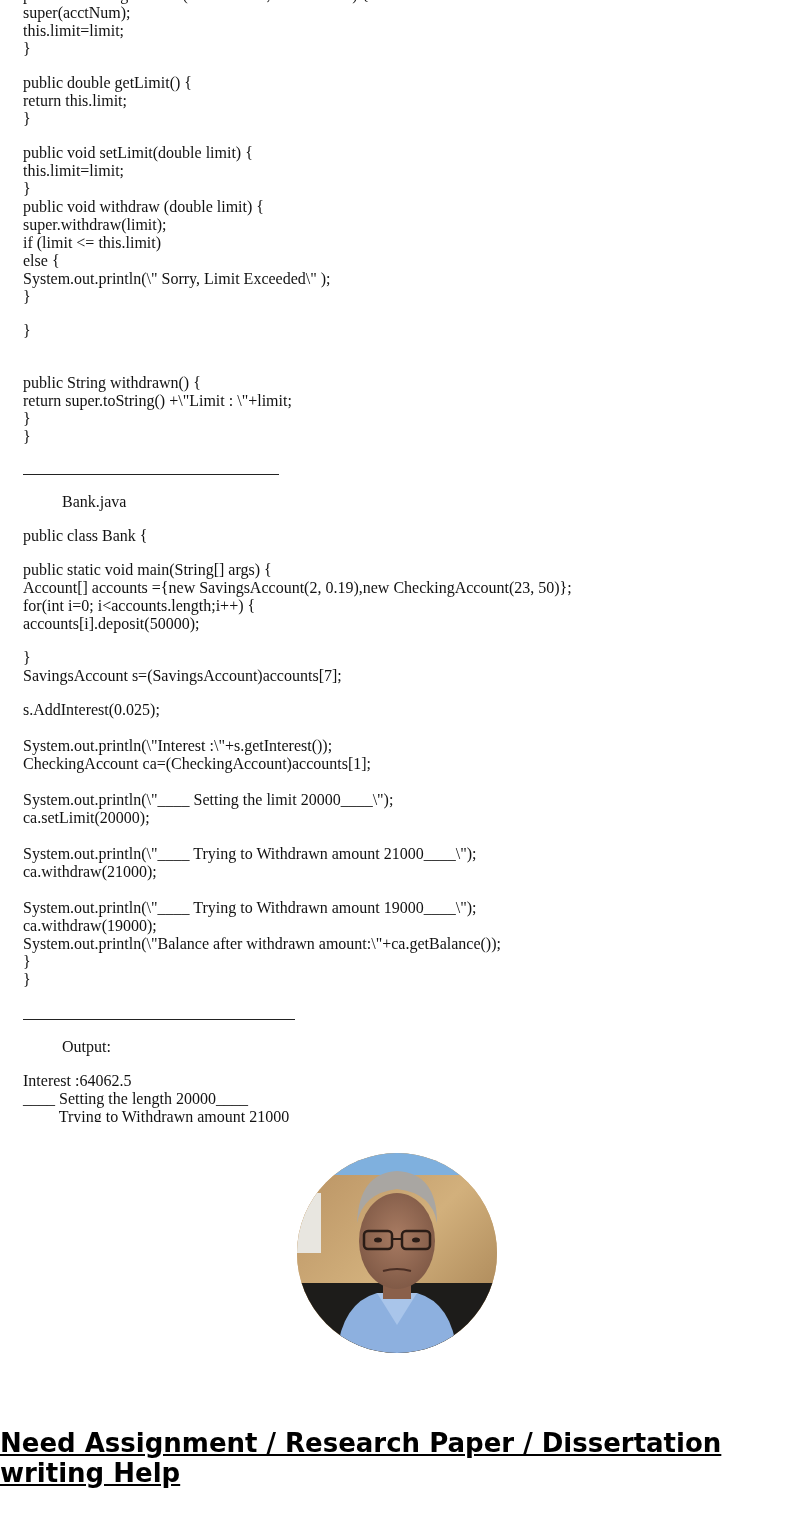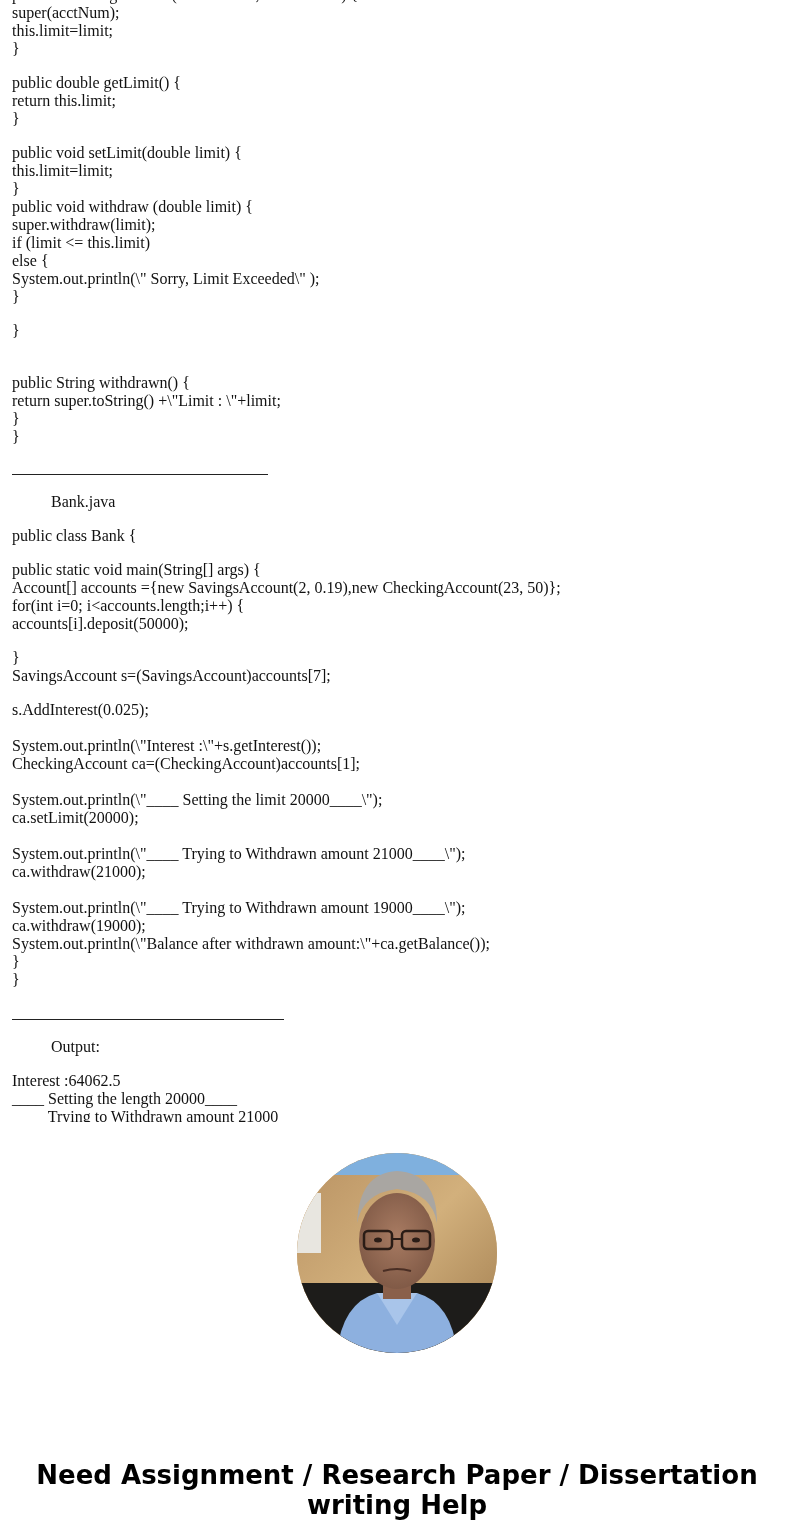--- a/index.html
+++ b/index.html
@@ -9,21 +9,21 @@
   }
   body {
     width: 794px;
     height: 1523px;
     position: relative;
     overflow: hidden;
     color: #000;
   }
   .doc-viewport {
     position: absolute;
-    left: 4px;
+    left: 15px;
     top: 0;
     width: 770px;
     height: 1122px;
     overflow: hidden;
   }
   .doc-content {
     position: absolute;
     left: 8px;
     top: -14px;
     width: 780px;
@@ -55,28 +55,28 @@
     top: 1153px;
     width: 200px;
     height: 200px;
     border-radius: 50%;
     overflow: hidden;
     background: #c9a676;
   }
   .promo {
     position: absolute;
     left: 0;
-    top: 1460px;
+    top: 1428px;
     width: 794px;
-    text-align: center;
     font-family: "DejaVu Sans", sans-serif;
     font-weight: bold;
     font-size: 26px;
     line-height: 30px;
     color: #000;
+    text-decoration: underline;
   }
 </style>
 </head>
 <body>
 
 <div class="doc-viewport">
   <div class="doc-content">
 
     <div class="line">public CheckingAccount(int acctNum, double limit) {</div>
     <div>

